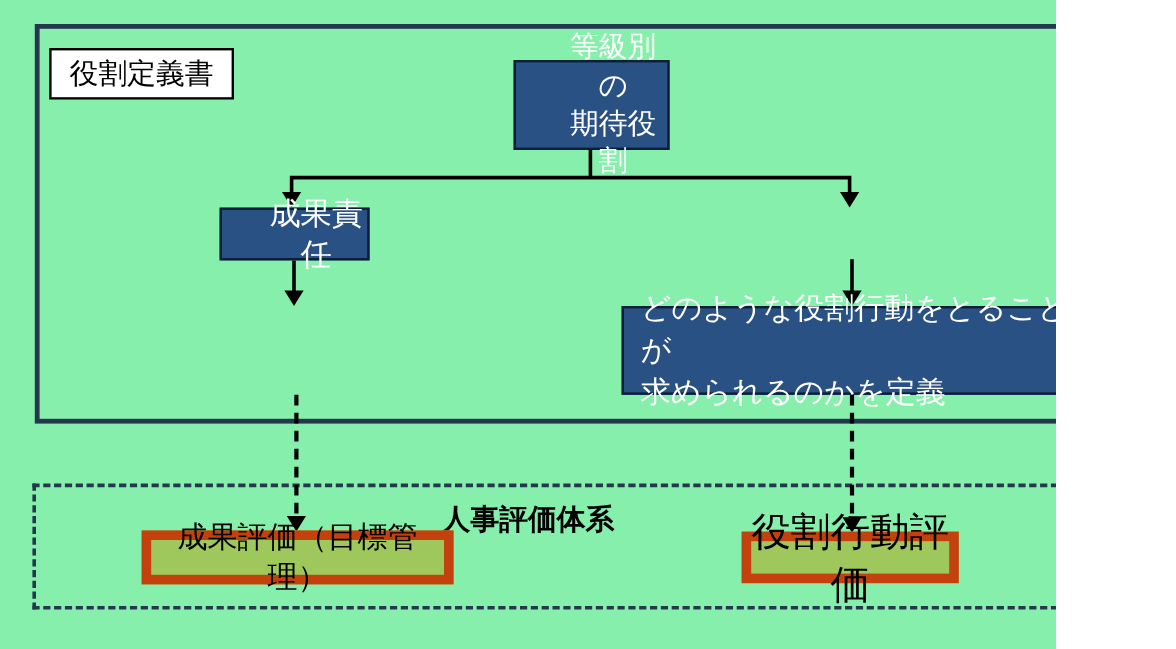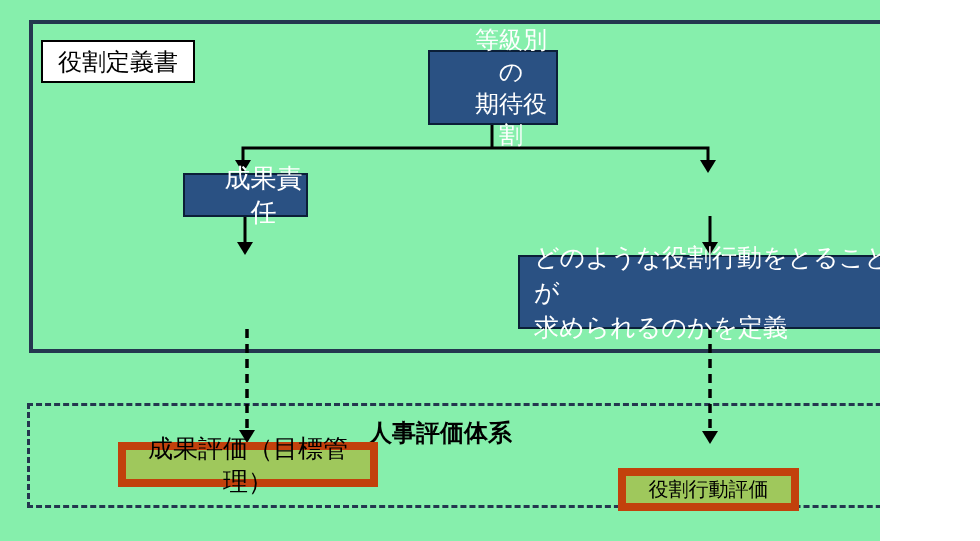--- a/index.html
+++ b/index.html
@@ -36,21 +36,21 @@
     justify-content:flex-start; text-align:left; padding-left:14px;
     font-size:25px; line-height:1.4;
   }
   .desc-left  { left:58px;  top:255px; width:373px; height:74px; }
   .desc-right { left:518px; top:255px; width:378px; height:74px; }
   .center-label {
     position:absolute; left:0; right:0; text-align:center;
     color:#000; font-size:24px; font-weight:700;
   }
   .eval-left  { left:118px; top:442px; width:260px; height:45px; font-size:25px; }
-  .eval-right { left:618px; top:443px; width:181px; height:43px; font-size:20px;margin-top:25px; }
+  .eval-right { left:618px; top:443px; width:181px; height:43px; font-size:33px; }
   svg.connectors { position:absolute; left:0; top:0; pointer-events:none; }
 </style>
 </head>
 <body>
 
 <div class="canvas">
 
   <div class="abs outer-frame" style="left:29px; top:20px; width:924px; height:333px;"></div>
 
   <div class="abs dashed-frame" style="left:27px; top:403px; width:927px; height:105px;"></div>

